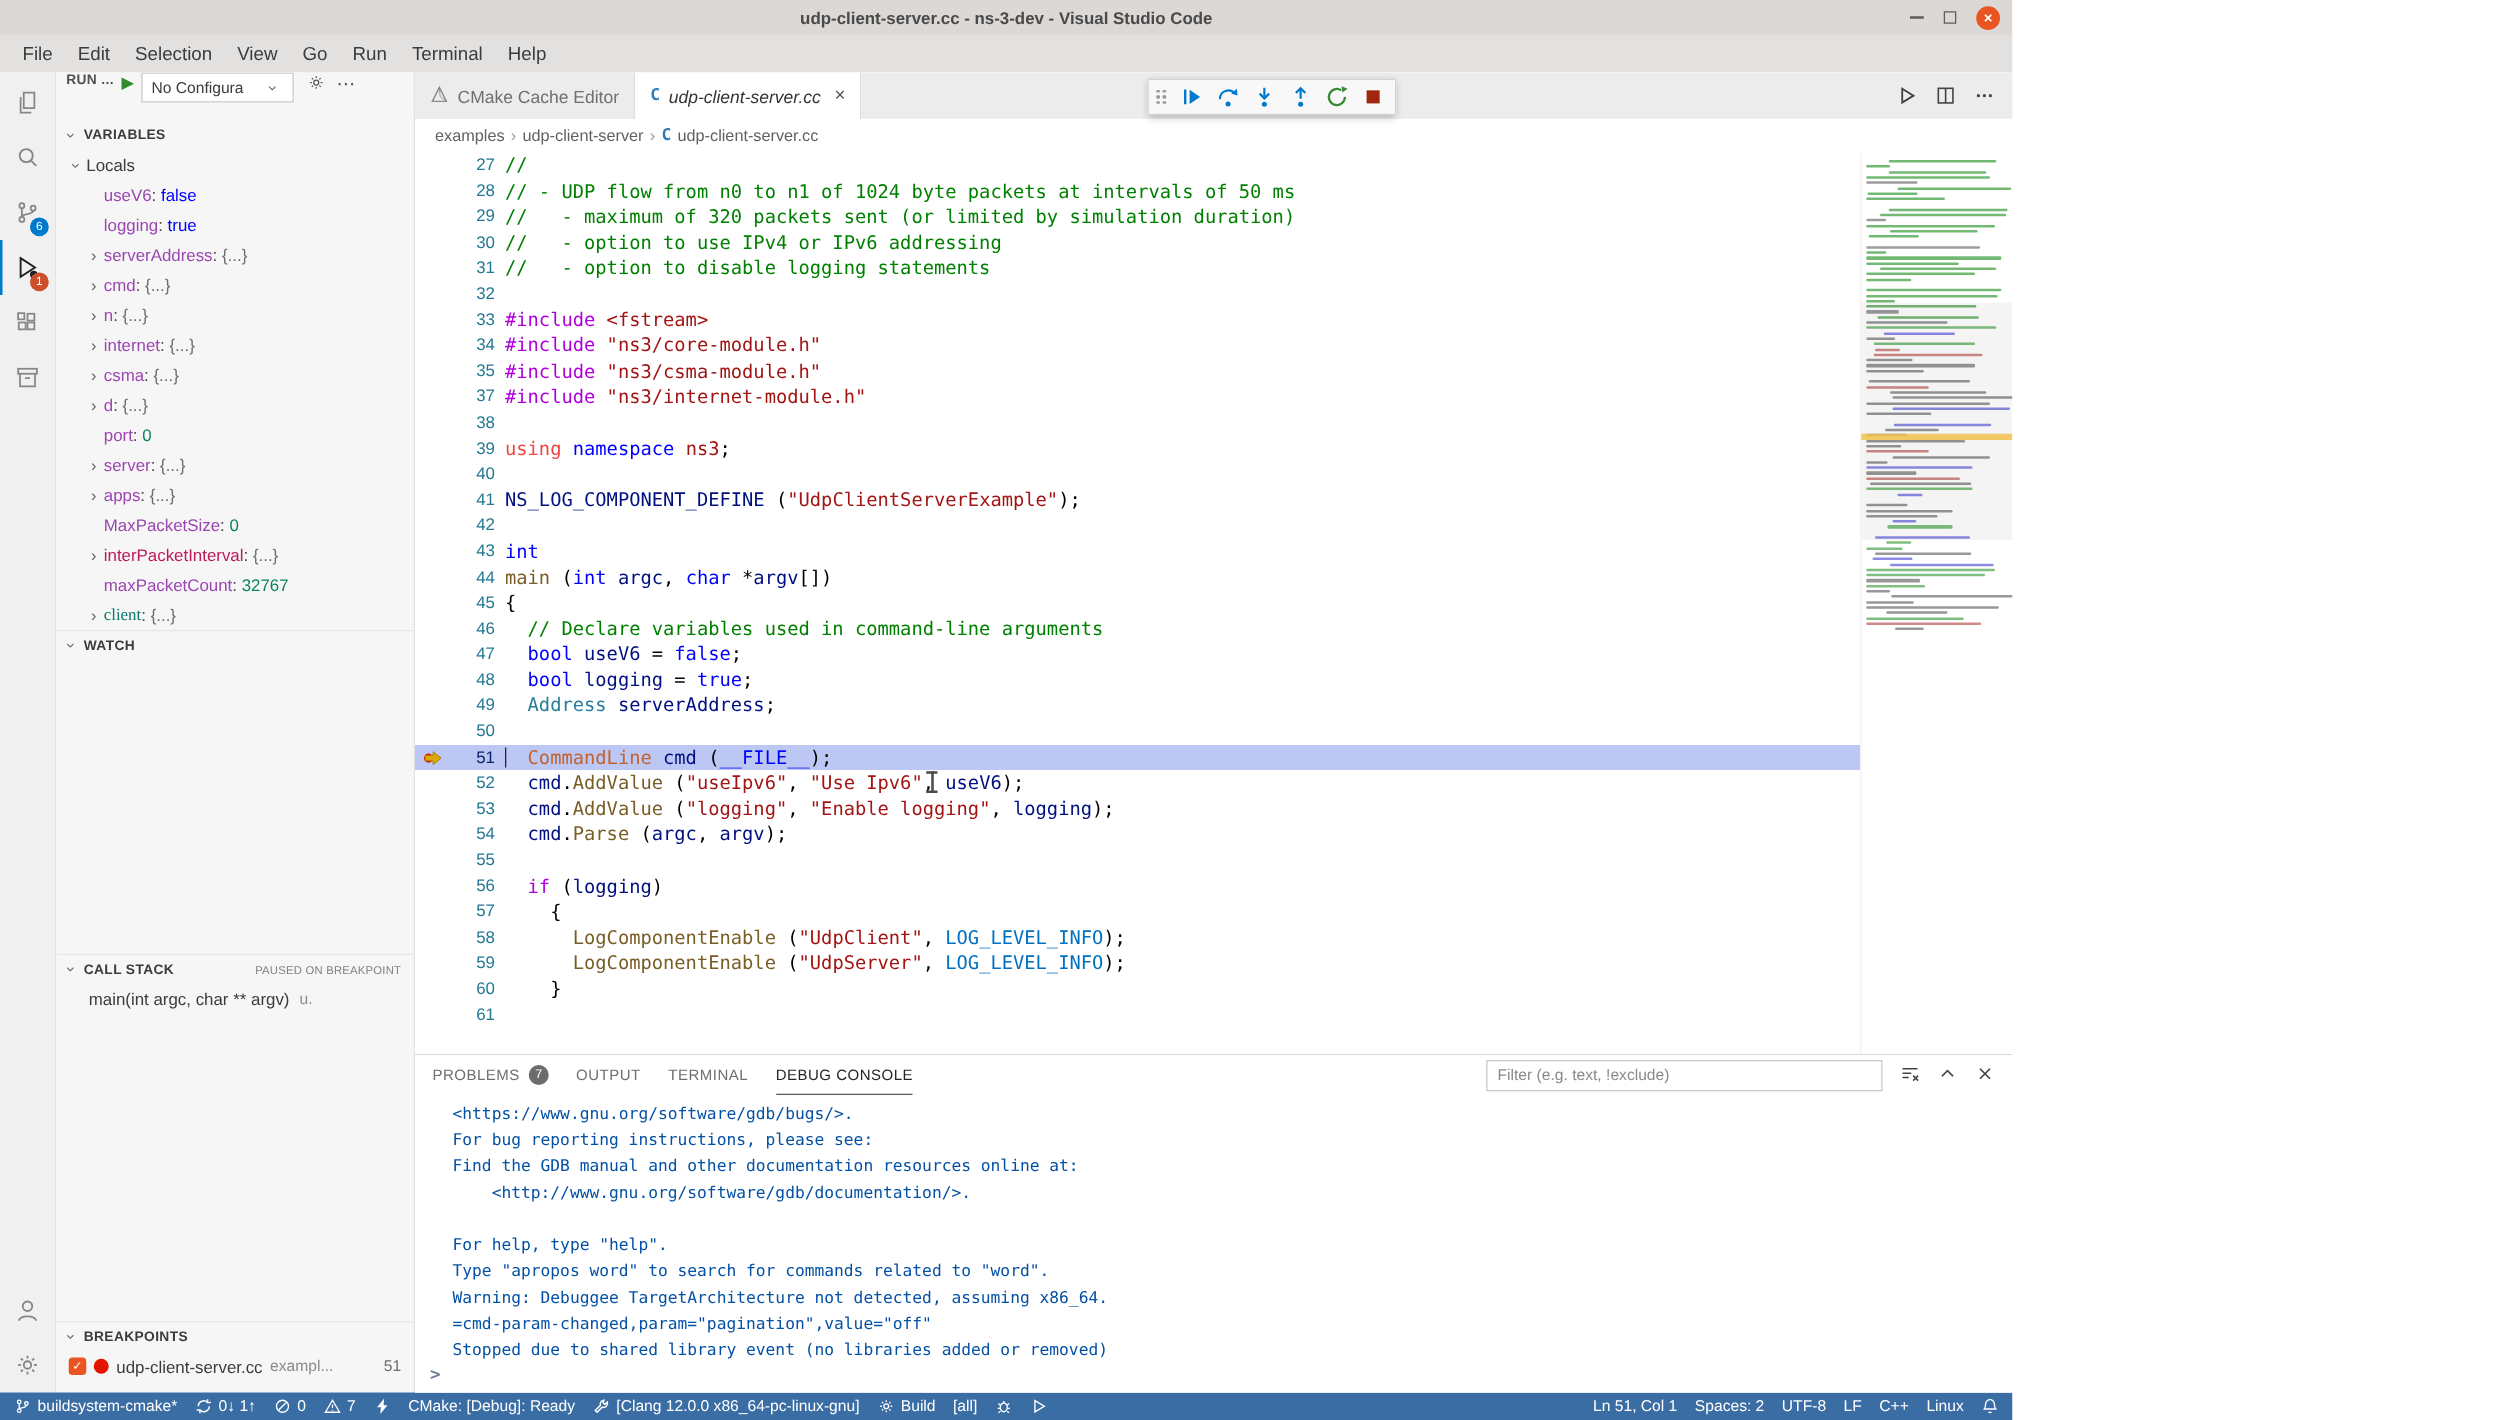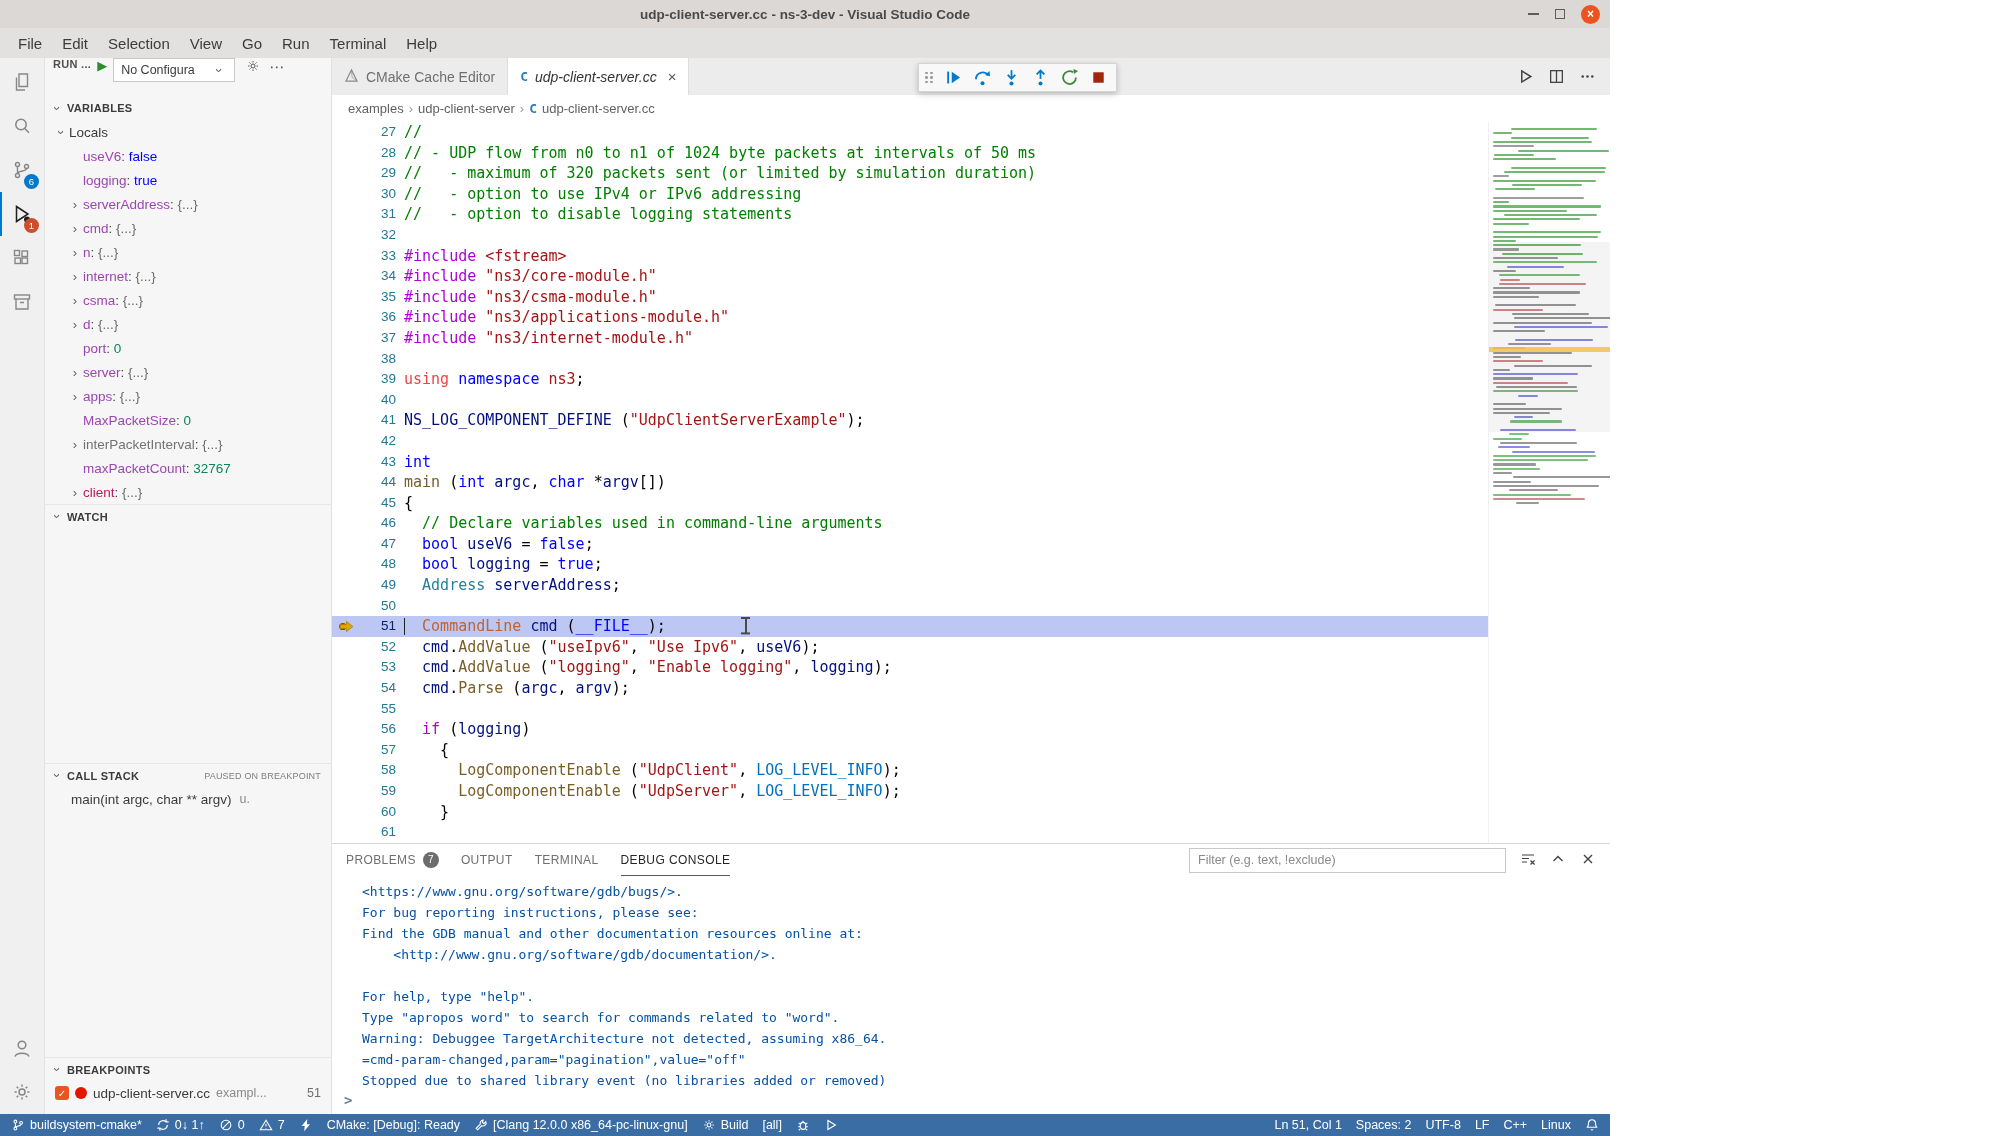--- a/index.html
+++ b/index.html
@@ -334,33 +334,33 @@
             <span style="color: rgb(108, 108, 108);">{...}</span>
           </div>
           <div class="var-row">
             <span class="chev hidden">›</span>
             <span style="color: rgb(155, 70, 176);">MaxPacketSize</span>
             <span style="color: rgb(66, 66, 66);">:&nbsp;</span>
             <span style="color: rgb(9, 134, 88);">0</span>
           </div>
           <div class="var-row">
             <span class="chev">›</span>
-            <span style="color: #737373;">interPacketInterval</span>
+            <span style="color: #be185d;">interPacketInterval</span>
             <span style="color: rgb(66, 66, 66);">:&nbsp;</span>
             <span style="color: rgb(108, 108, 108);">{...}</span>
           </div>
           <div class="var-row">
             <span class="chev hidden">›</span>
             <span style="color: rgb(155, 70, 176);">maxPacketCount</span>
             <span style="color: rgb(66, 66, 66);">:&nbsp;</span>
             <span style="color: rgb(9, 134, 88);">32767</span>
           </div>
           <div class="var-row">
             <span class="chev">›</span>
-            <span style="color: #be185d;">client</span>
+            <span style="color: #0f766e; font-family: Liberation Serif, serif;">client</span>
             <span style="color: rgb(66, 66, 66);">:&nbsp;</span>
             <span style="color: rgb(108, 108, 108);">{...}</span>
           </div>
         </div>
 
       <div class="section-header">
         <span class="chev down">›</span>
         <span>WATCH</span>
       </div>
       <div class="watch-empty"></div>
@@ -520,25 +520,20 @@
             </div>
             <div class="code-line">
               <span class="glyph"></span>
               <span class="lnum">34</span>
               <span class="ltext"><span style="color: rgb(175, 0, 219);">#include</span><span style="color: rgb(0, 0, 0);"> </span><span style="color: rgb(163, 21, 21);">"ns3/core-module.h"</span></span>
             </div>
             <div class="code-line">
               <span class="glyph"></span>
               <span class="lnum">35</span>
               <span class="ltext"><span style="color: rgb(175, 0, 219);">#include</span><span style="color: rgb(0, 0, 0);"> </span><span style="color: rgb(163, 21, 21);">"ns3/csma-module.h"</span></span>
-            </div>
-            <div class="code-line">
-              <span class="glyph"></span>
-              <span class="lnum">36</span>
-              <span class="ltext"><span style="color: rgb(175, 0, 219);">#include</span><span style="color: rgb(0, 0, 0);"> </span><span style="color: rgb(163, 21, 21);">"ns3/applications-module.h"</span></span>
             </div>
             <div class="code-line">
               <span class="glyph"></span>
               <span class="lnum">37</span>
               <span class="ltext"><span style="color: rgb(175, 0, 219);">#include</span><span style="color: rgb(0, 0, 0);"> </span><span style="color: rgb(163, 21, 21);">"ns3/internet-module.h"</span></span>
             </div>
             <div class="code-line">
               <span class="glyph"></span>
               <span class="lnum">38</span>
               <span class="ltext"></span>

